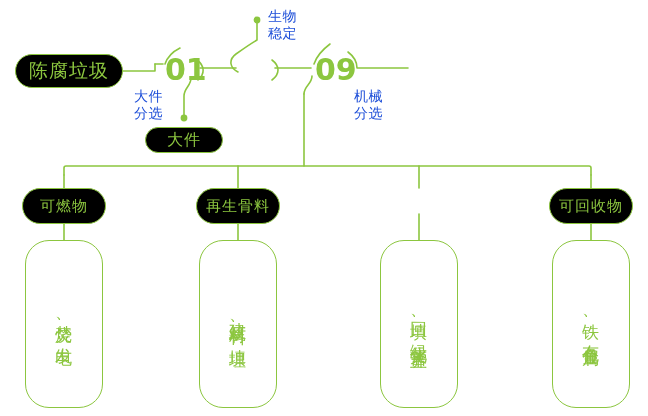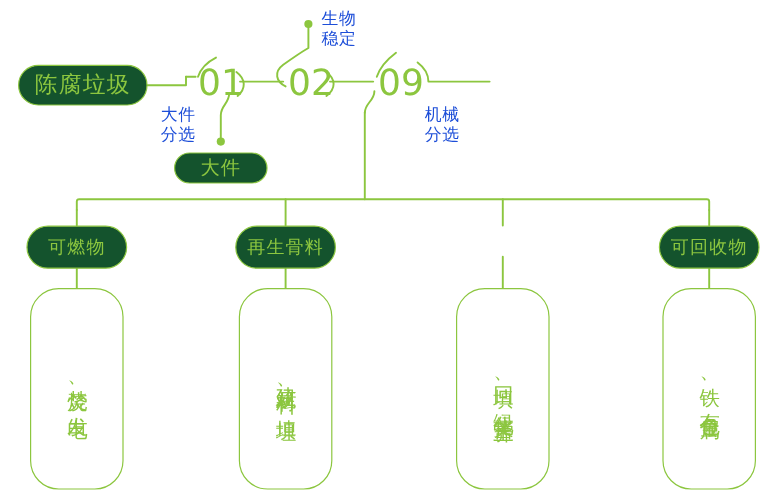--- a/index.html
+++ b/index.html
@@ -24,21 +24,21 @@
     width: 648px;
     height: 416px;
   }
 
   
   .pill {
     position: absolute;
     box-sizing: border-box;
     border: 1.6px solid #8CC63F;
     border-radius: 999px;
-    background: #14532d;
+    background: #000000;
     color: #8CC63F;
     display: flex;
     align-items: center;
     justify-content: center;
     letter-spacing: 1px;
     white-space: nowrap;
   }
   .pill-source {
     left: 15px; top: 54px;
     width: 108px; height: 34px;
@@ -58,21 +58,21 @@
   .pill-cat.c1 { left: 196px; font-family: Liberation Serif, serif; }
   .pill-cat.c2 { left: 377px; width: 78px; left: 380px; }
   .pill-cat.c3 { left: 549px; }
 
   
   .num {
     position: absolute;
     color: #8CC63F;
     font-size: 30px;
     font-family: "DejaVu Sans", "Liberation Sans", sans-serif;
-    font-weight: 400;
+    font-weight: 700;
     letter-spacing: 0px;
     line-height: 1;
     top: 55px;
   }
   .num.n0 { left: 165px; }
   .num.n1 { left: 240px; }
   .num.n2 { left: 315px; }
 
   
   .lbl {
@@ -159,21 +159,20 @@
       <path d="M64,214 L64,240"></path>
       <path d="M238,214 L238,240"></path>
       <path d="M419,214 L419,240"></path>
       <path d="M591,214 L591,240"></path>
     </g>
   </svg>
 
   <div class="pill pill-source">陈腐垃圾</div>
 
   <div class="num n0">01</div>
-  <div class="num n1">02</div>
   <div class="num n2">09</div>
 
   <div class="lbl lbl-bio">生物
 稳定</div>
   <div class="lbl lbl-bulky">大件
 分选</div>
   <div class="lbl lbl-mech">机械
 分选</div>
 
   <div class="pill pill-bulky">大件</div>

